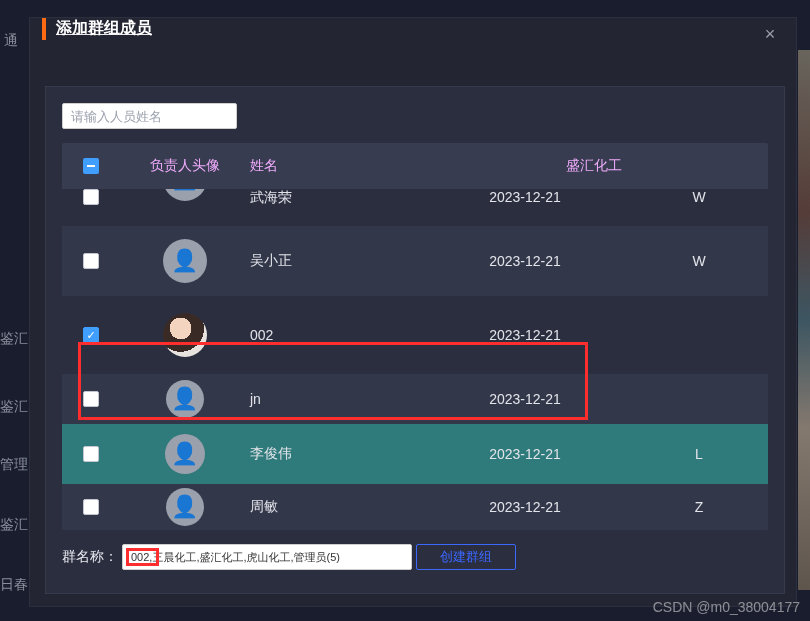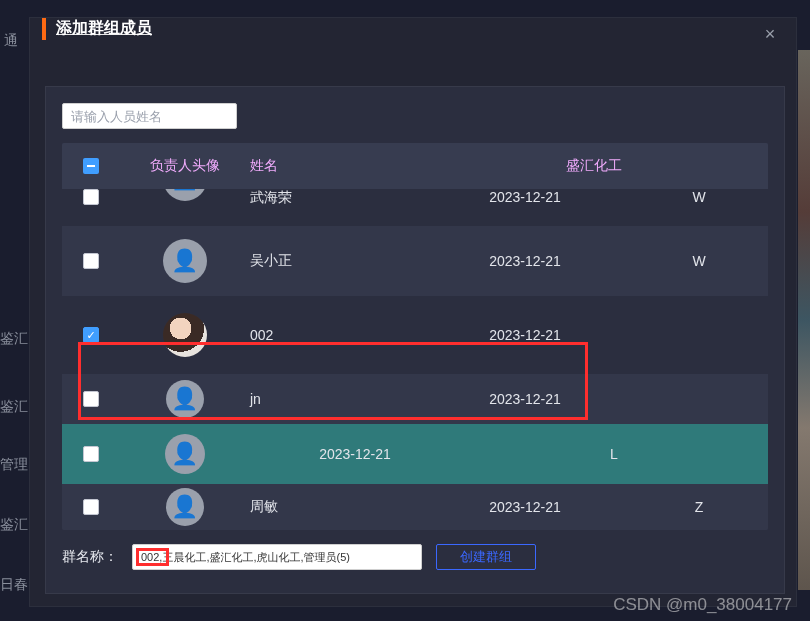--- a/index.html
+++ b/index.html
@@ -91,39 +91,39 @@
     .hl-box {
       position: absolute; pointer-events: none;
       border: 3px solid #ff2e2e;
     }
     .hl-row     { left: 16px; top: 153px; width: 510px; height: 78px; }
     .hl-002     { left: 0px;  top: 0px;   width: 33px;  height: 18px; }
     
     .row.hover { background: #2f7a7a; }
     
     .footer-row {
-      display: flex; align-items: center; gap: 14px;
+      display: flex; align-items: center; gap: 4px;
       margin-top: 14px;
     }
     .footer-label { color: #e6e8ee; font-size: 14px; }
     .group-name-wrap { position: relative; }
     .group-name-input {
       width: 290px; height: 26px; background: #ffffff;
       border: 1px solid #cfcfcf; border-radius: 2px;
       padding: 0 8px; font-size: 11px; color: #333;
     }
     .create-btn {
       width: 100px; height: 26px; background: transparent;
       border: 1px solid #3b68ff; color: #3b68ff;
       border-radius: 2px; cursor: pointer; font-size: 13px;
     }
     
     .watermark {
-      position: absolute; right: 18px; bottom: 6px;
-      color: rgba(230,230,230,0.55); font-size: 17px;
+      position: absolute; right: 10px; bottom: 6px;
+      color: rgba(230,230,230,0.55); font-size: 14px;
       pointer-events: none;
     }
     
     .right-strip {
       position: absolute; right: 0; top: 50px; width: 12px; height: 540px;
       background: linear-gradient(#8a8370, #6e4a3d 30%, #4c6e78 50%, #b1a08a 70%, #7b6d5a);
       opacity: 0.7;
     }
   </style>
 </head>
@@ -220,20 +220,21 @@
 
         <div class="row hover" style="height:60px;">
           <div class="col-chk">
               <div class="chk"></div>
             </div>
           <div class="col-av">
               <div class="avatar" style="width:40px;height:40px;">
                 <span class="person-icon">👤</span>
               </div>
             </div>
+          <div class="col-nm">李俊伟</div>
           <div class="col-tm">2023-12-21</div>
           <div class="col-ix">L</div>
         </div>
 
         <div class="row alt" style="height:46px;">
           <div class="col-chk">
               <div class="chk"></div>
             </div>
           <div class="col-av">
               <div class="avatar" style="width:38px;height:38px;">

